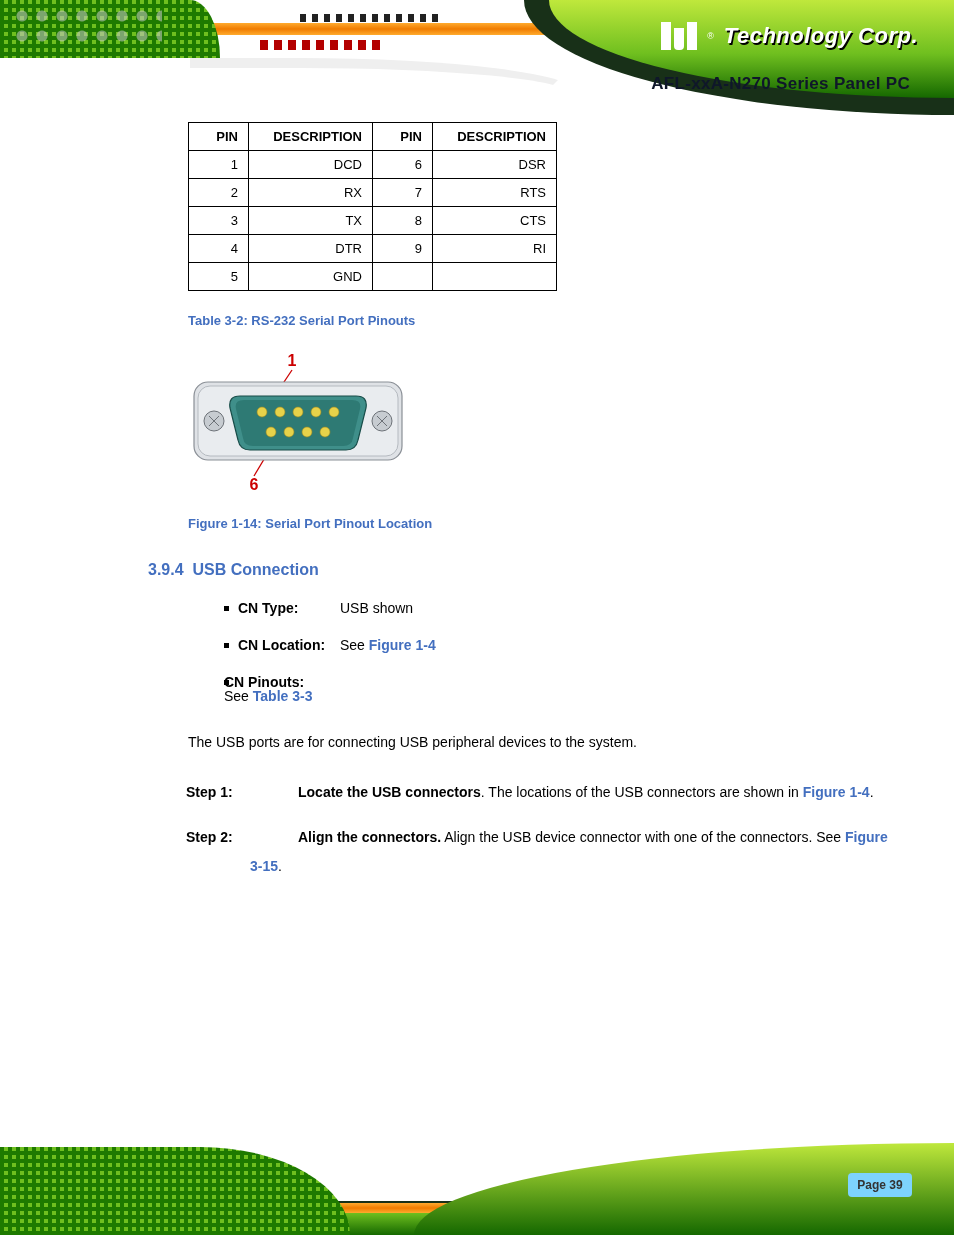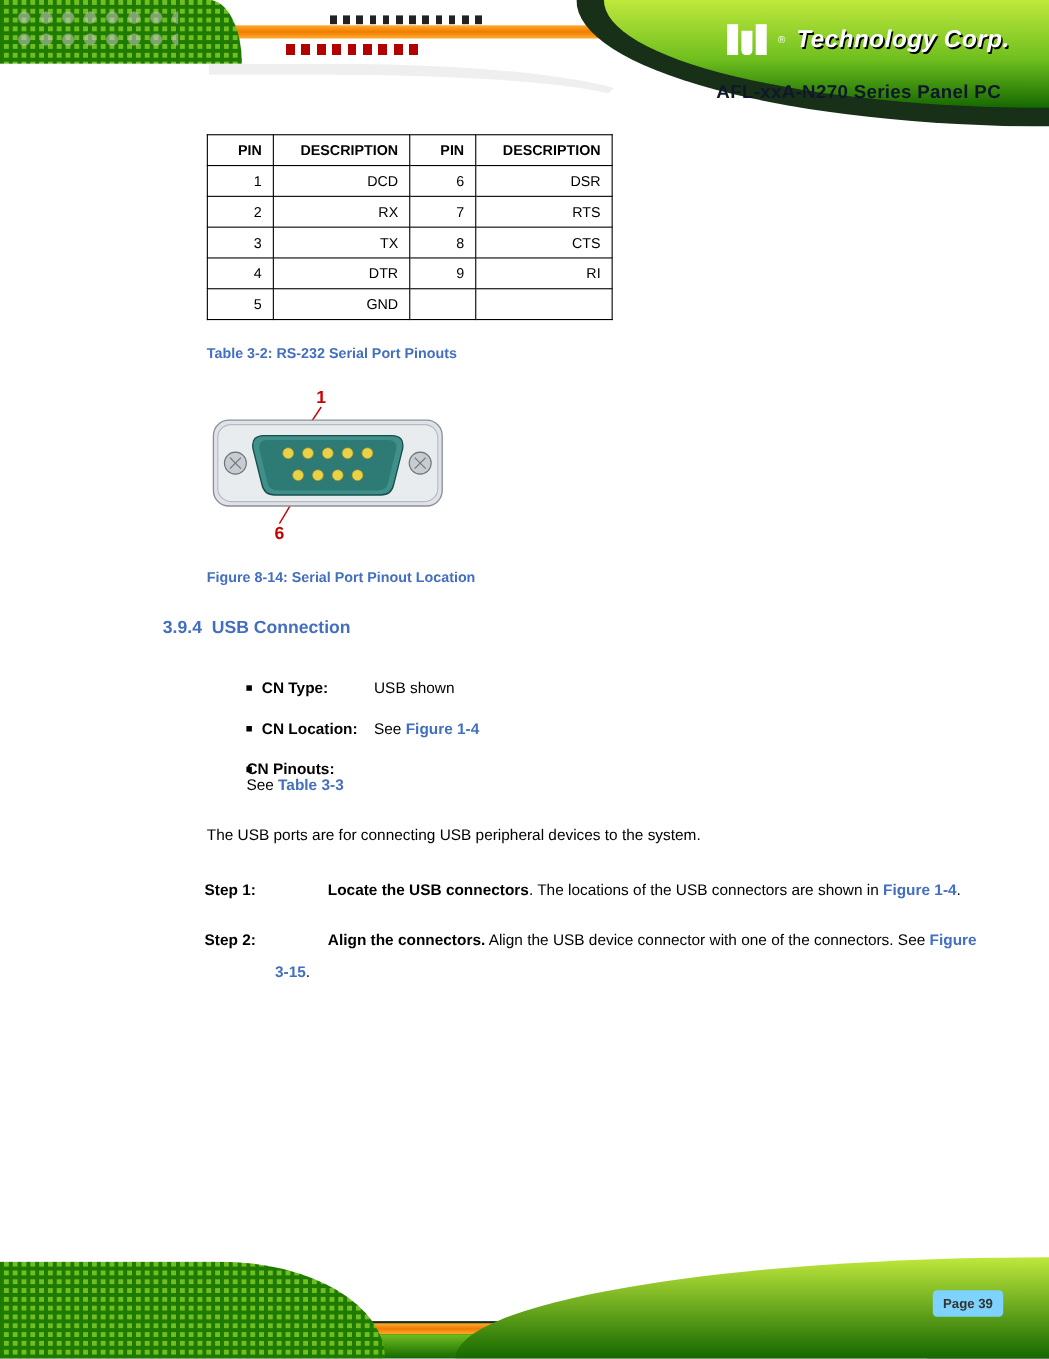--- a/index.html
+++ b/index.html
@@ -64,21 +64,21 @@
   table.pin th, table.pin td { border:1px solid #000; padding:6px 10px; font-size:13px; text-align:right; vertical-align:middle;}
   table.pin th { font-weight:700; }
   table.pin .c-pin { width:60px; }
   table.pin .c-desc { width:124px; }
 
   .table-caption { font-size:13px; font-weight:700; color:#436fbf; margin: 14px 0 26px; }
 
   .figure { margin: 0 0 14px; }
   .fig-caption { font-size:13px; font-weight:700; color:#436fbf; margin: 18px 0 30px; }
 
-  .section-h { font-size:16px; font-weight:700; color:#436fbf; margin: 8px 0 38px -40px; }
+  .section-h { font-size:16px; font-weight:700; color:#436fbf; margin: 8px 0 22px -40px; }
 
   .kv-block { margin: 0 0 26px 36px; }
   .kv-row { display:flex; font-size:14px; line-height:1; margin-bottom:23px; }
   .kv-row:last-child{margin-bottom:0;flex-direction:column;}
   .kv-row .dot { width:14px; flex:none; position:relative; }
   .kv-row .dot::before{content:"";position:absolute;top:5px;left:0;width:5px;height:5px;background:#000;}
   .kv-row .label { width:102px; flex:none; font-weight:700; }
   .kv-row .value { }
   .kv-row .link { font-weight:700; color:#436fbf; }
 
@@ -196,21 +196,21 @@
             <circle cx="146" cy="58" r="5"></circle>
 
           <circle cx="83" cy="78" r="5"></circle>
             <circle cx="101" cy="78" r="5"></circle>
             <circle cx="119" cy="78" r="5"></circle>
             <circle cx="137" cy="78" r="5"></circle>
         </g>
       </svg>
     </div>
 
-    <div class="fig-caption">Figure 8-14: Serial Port Pinout Location</div>
+    <div class="fig-caption">Figure 1-14: Serial Port Pinout Location</div>
 
     <div class="section-h">
       <span>3.9.4</span>
       &nbsp;<span>USB Connection</span>
     </div>
 
     <div class="kv-block">
       <div class="kv-row">
         <span class="dot"></span>
         <span class="label">CN Type:</span>

